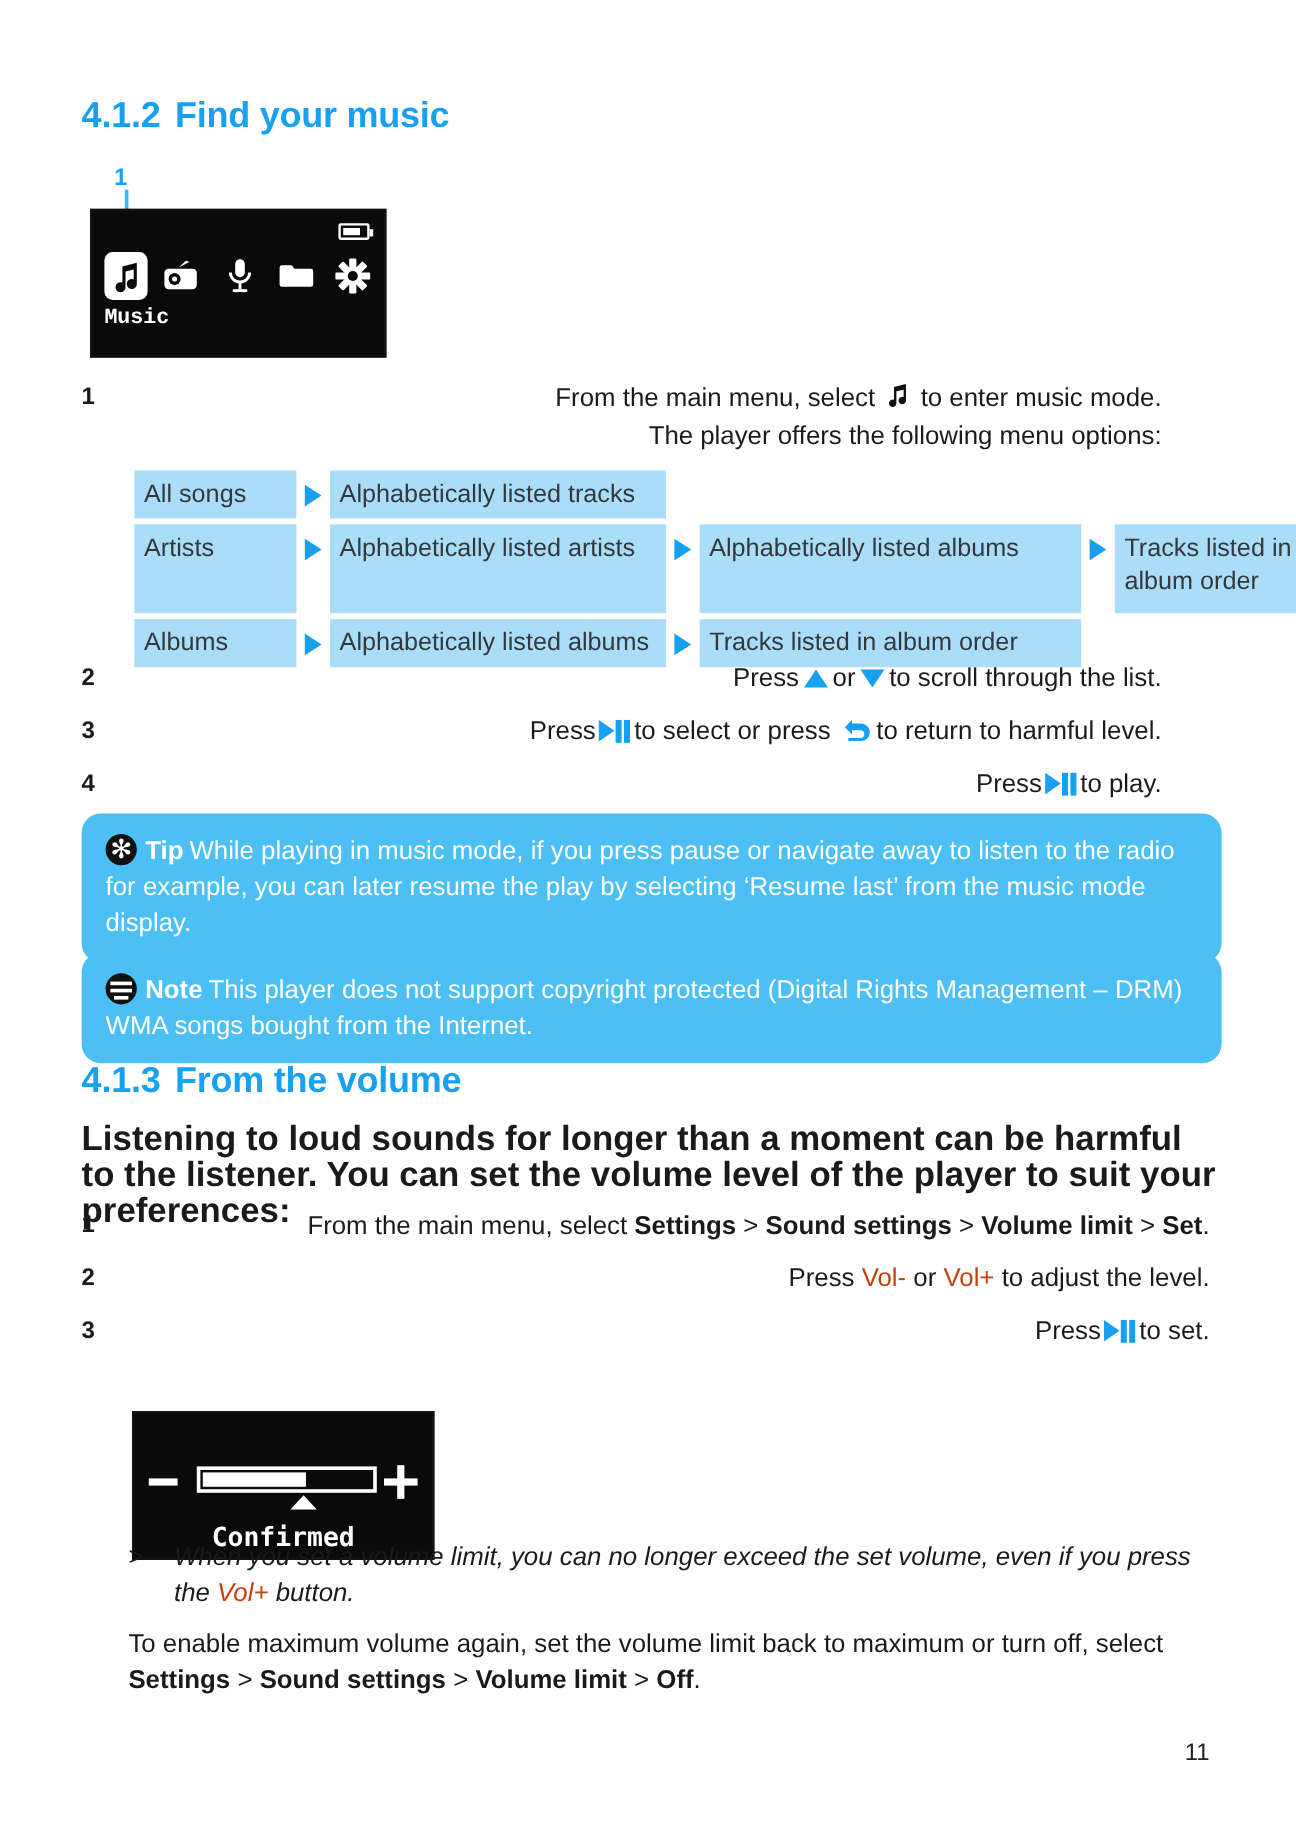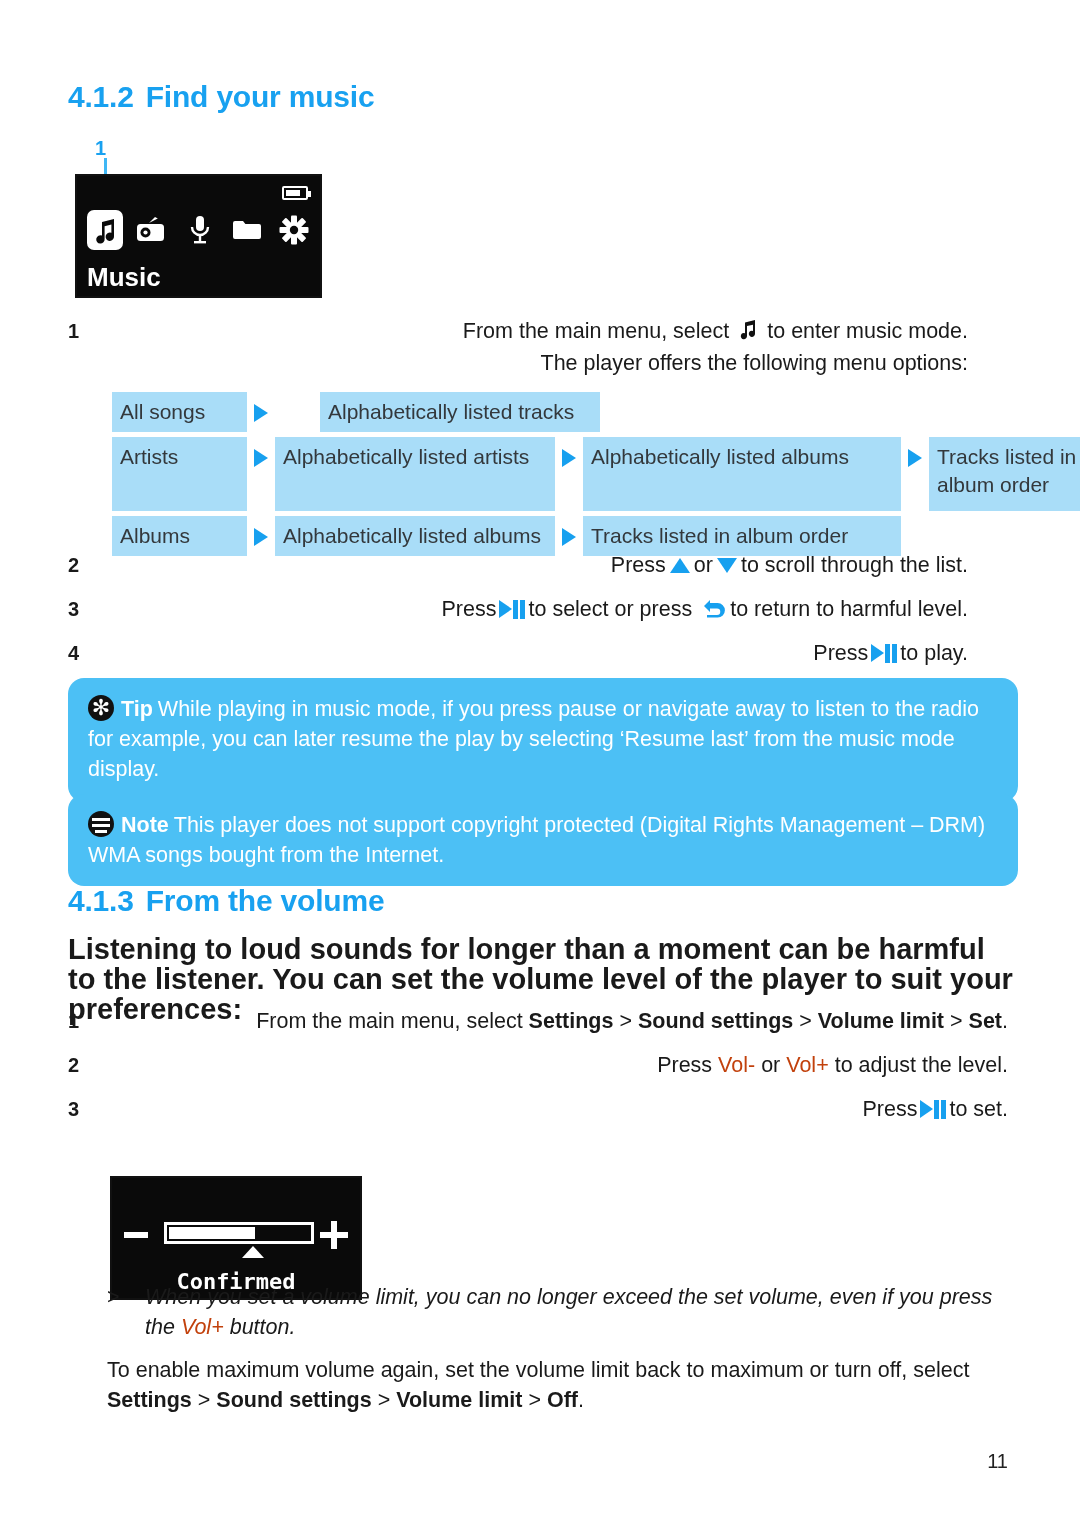--- a/index.html
+++ b/index.html
@@ -115,24 +115,24 @@
   .menu-icon.selected {
     background: #ffffff;
     color: #0a0a0a;
     border-radius: 7px;
   }
   .menu-icon svg { display: block; }
 
   .screen-label {
     position: absolute;
     left: 10px;
-    bottom: 3px;
+    bottom: 21px;
     color: #ffffff;
-    font-family: Liberation Sans, sans-serif;
-    font-size: 26px;
+    font-family: Liberation Mono, monospace;
+    font-size: 18px;
     font-weight: bold;
     letter-spacing: 0px;
   }
 
   
   .step {
     position: absolute;
     display: flex;
     align-items: flex-start;
     font-size: 21.5px;
@@ -232,21 +232,21 @@
     justify-content: center;
     padding-top: 12px;
   }
   .arrow-cell i {
     width: 0; height: 0;
     border-top: 9px solid transparent;
     border-bottom: 9px solid transparent;
     border-left: 14px solid #17a0ef;
     display: block;
   }
-  #menu-table .r1 .cell.c2 { width: 280px; flex: 0 0 280px; margin-left: 45px; }
+  #menu-table .r1 .cell.c2 { width: 280px; flex: 0 0 280px; }
   #menu-table .r2 .cell.c2 { width: 280px; flex: 0 0 280px; height: 74px; }
   #menu-table .r2 .cell.c3 { width: 318px; flex: 0 0 318px; height: 74px; }
   #menu-table .r2 .cell.c4 { width: 170px; flex: 0 0 170px; height: 74px; }
   #menu-table .r3 .cell.c2 { width: 280px; flex: 0 0 280px; }
   #menu-table .r3 .cell.c3 { width: 318px; flex: 0 0 318px; }
 
   
   .callout {
     position: absolute;
     left: 68px;

